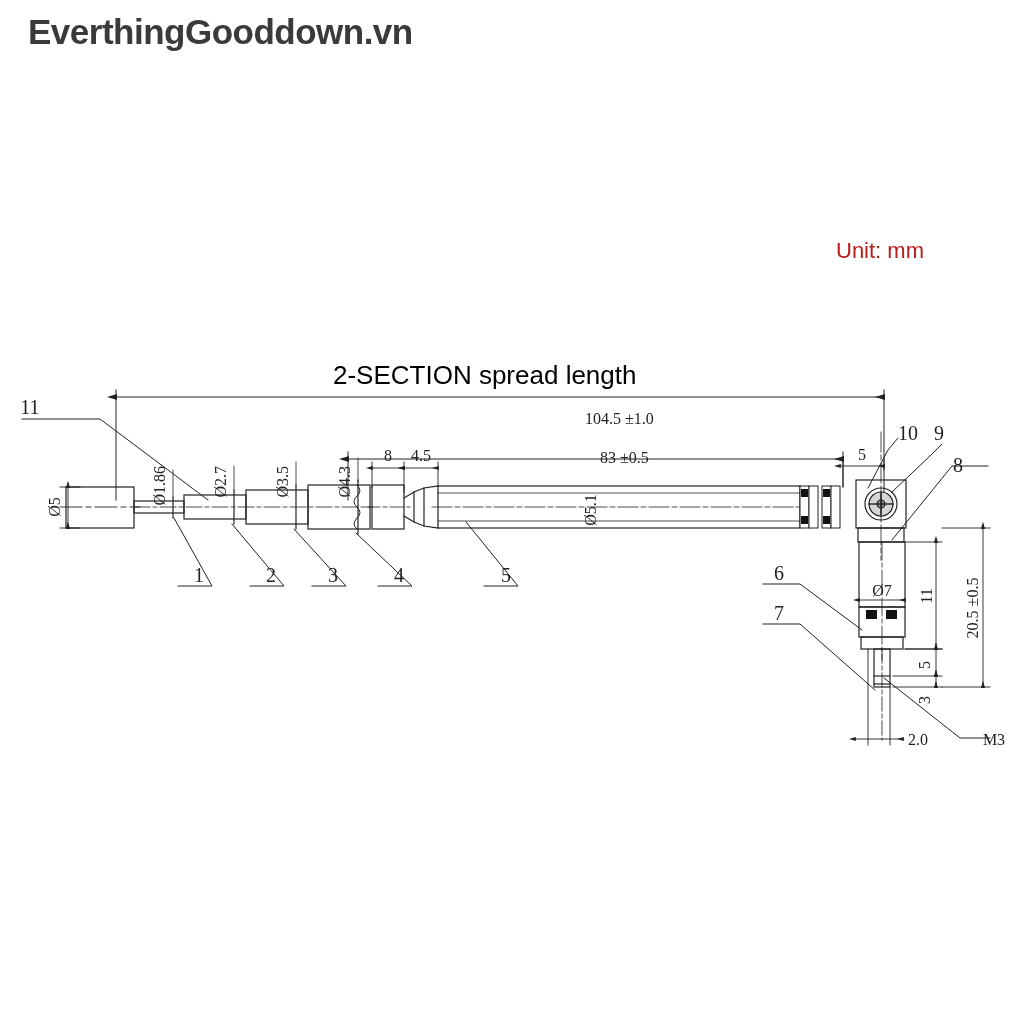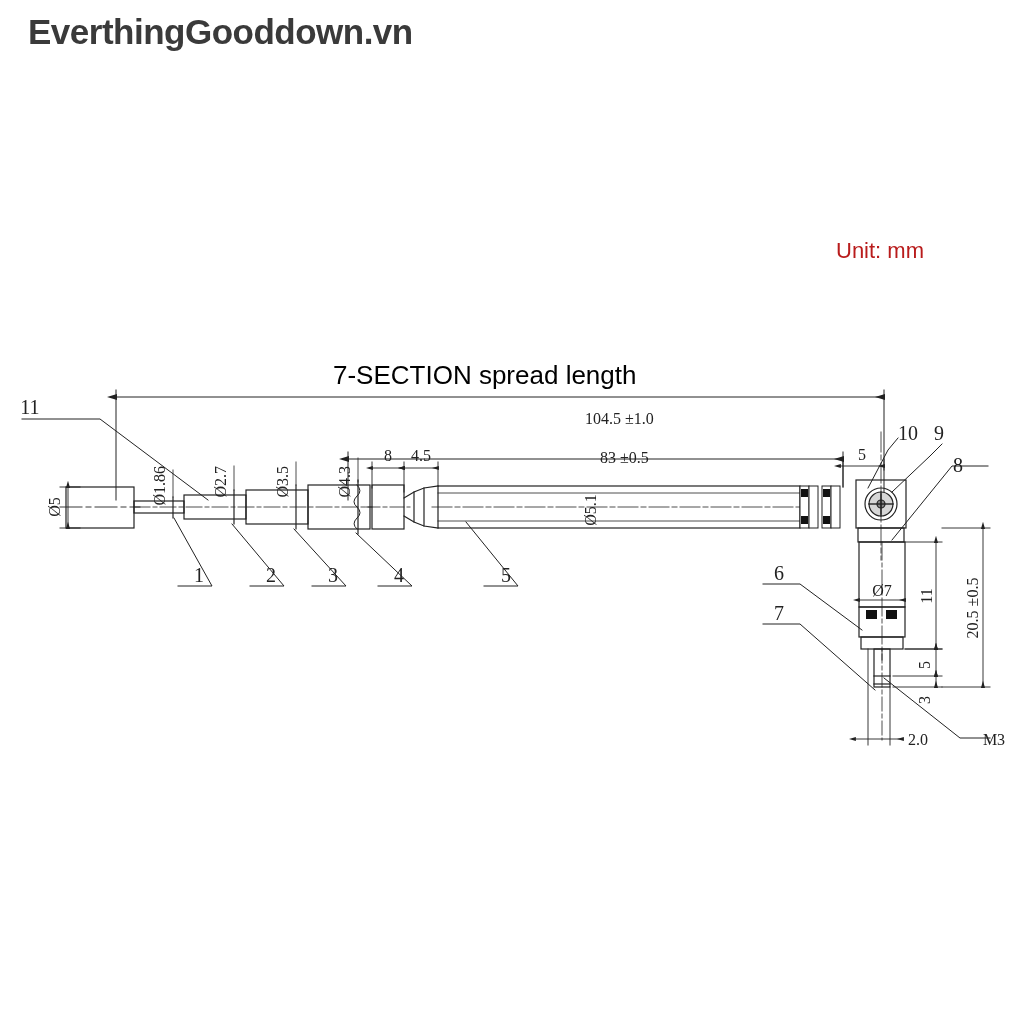--- a/index.html
+++ b/index.html
@@ -70,21 +70,21 @@
 </style>
 </head>
 <body>
 
 <div id="page">
 
   <div class="watermark-top">EverthingGooddown.vn</div>
 
   <div class="unit-label">Unit: mm</div>
 
-  <div class="main-title">7-SECTION spread length</div>
+  <div class="main-title">2-SECTION spread length</div>
 
   <svg class="draw" viewBox="0 0 1024 1024">
     <defs>
       <marker id="ar" markerWidth="10" markerHeight="8" refX="9" refY="4" orient="auto">
         <path d="M0,4 L10,1 L10,7 Z" fill="#222"></path>
       </marker>
       <marker id="arS" markerWidth="8" markerHeight="6" refX="7" refY="3" orient="auto">
         <path d="M0,3 L8,0.7 L8,5.3 Z" fill="#222"></path>
       </marker>
       <marker id="dot" markerWidth="6" markerHeight="6" refX="3" refY="3">

